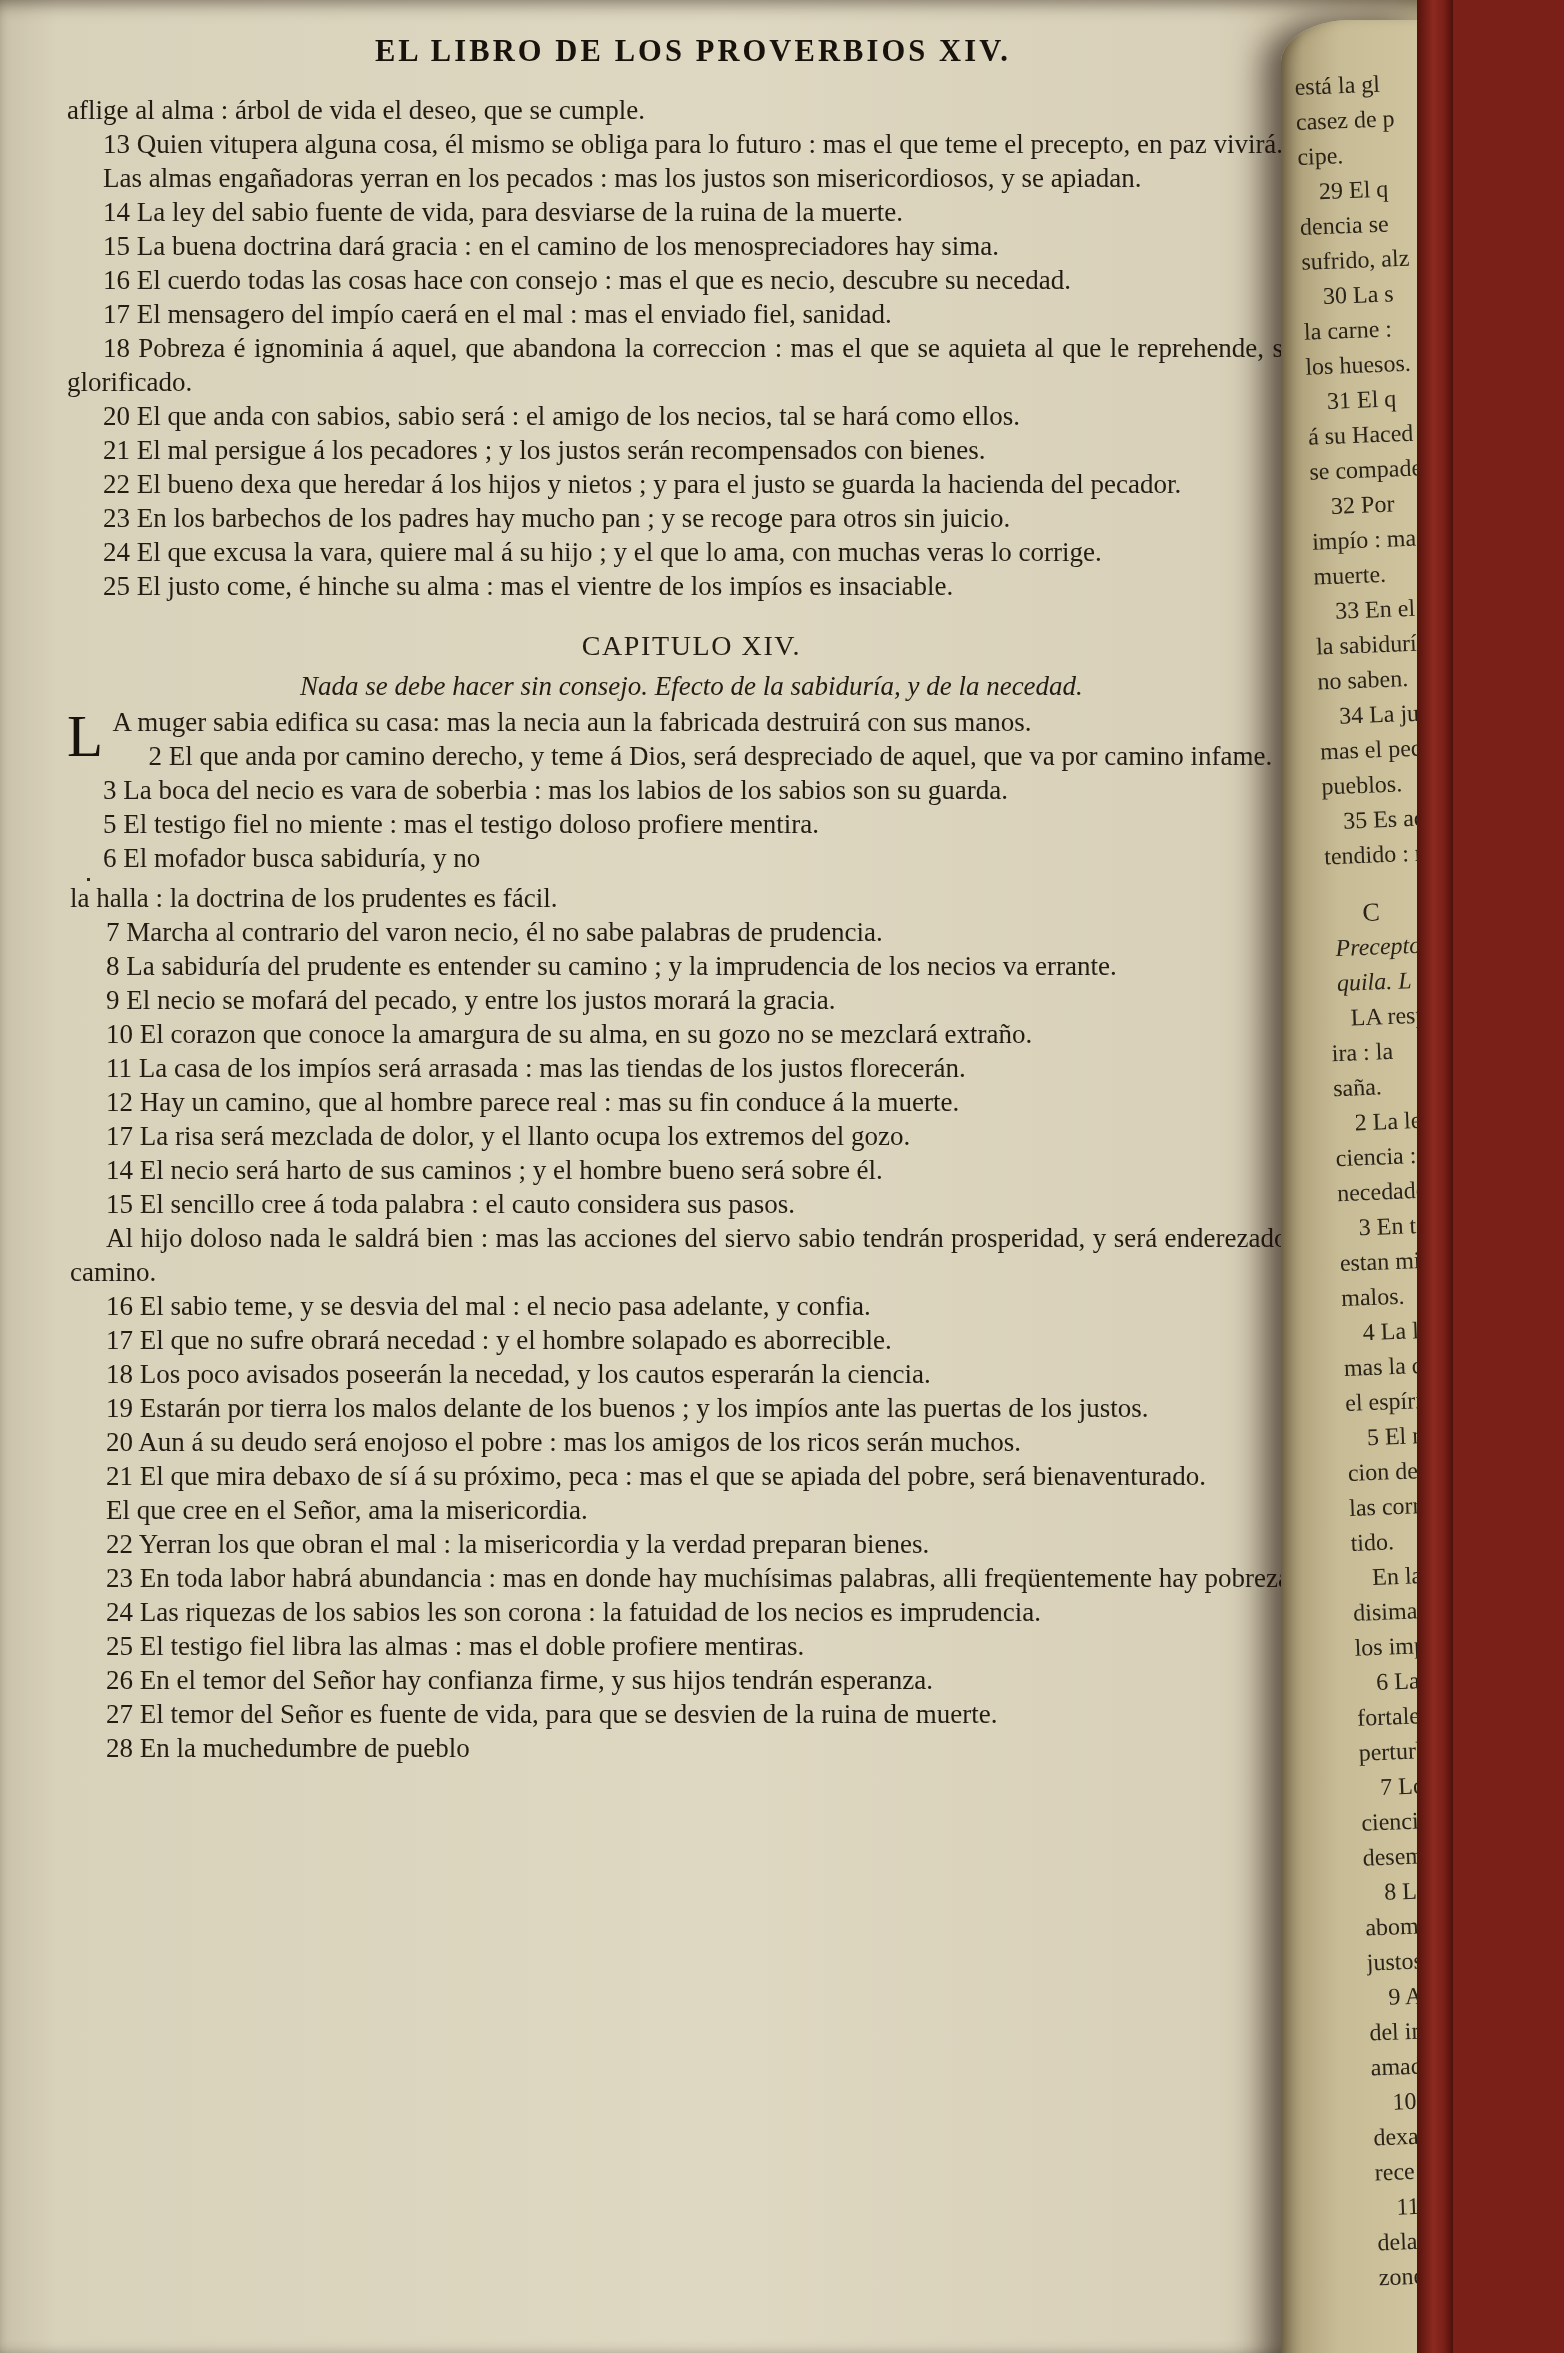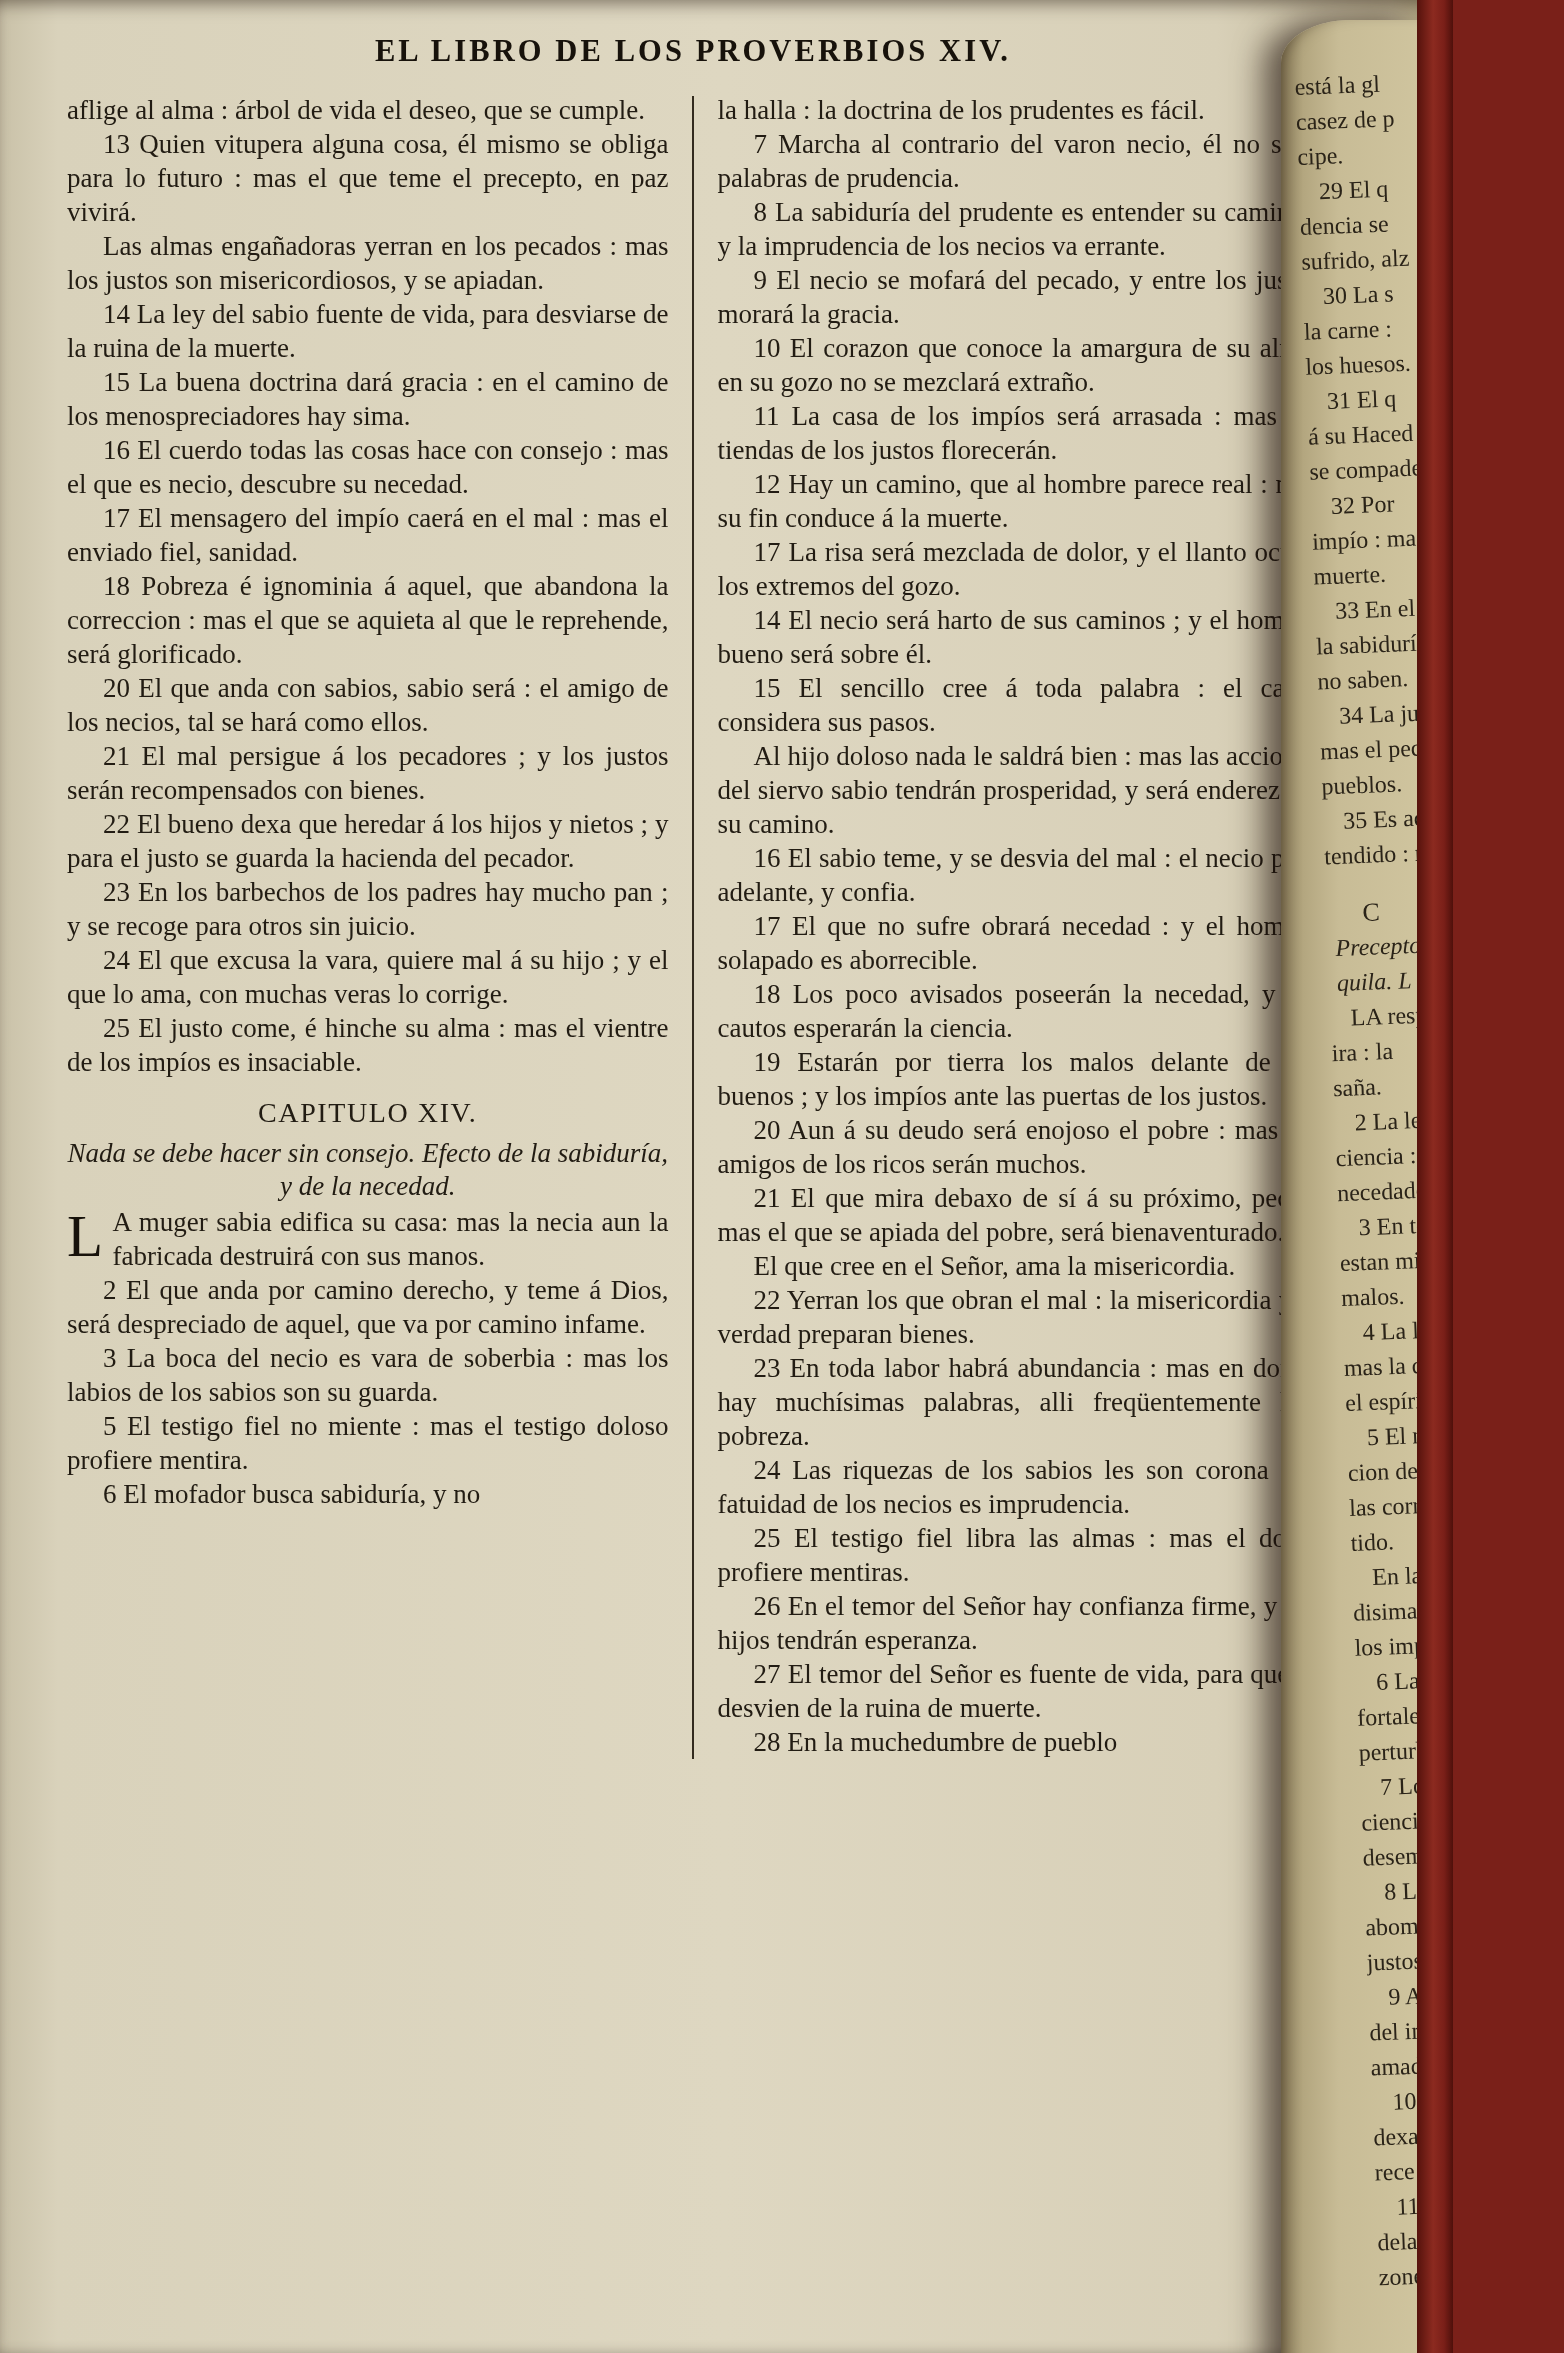--- a/index.html
+++ b/index.html
@@ -32,36 +32,36 @@
     position:absolute;left:67px;top:34px;width:1252px;
     color:var(--ink);
   }
   .page-header{
     text-align:center;
     font-size:30.5px;font-weight:bold;letter-spacing:3.1px;
     color:#17120b;
     margin:0 0 4.7px 0;
   }
   .columns{
-    display:flex;align-items:stretch;margin-top:23.5px;
+    display:flex;align-items:stretch;margin-top:23.5px;flex-direction:column;
   }
   .col{flex:1 1 0;font-size:27px;line-height:34px;text-align:justify;}
   .col-left{padding-right:3.1px;}
   .col-right{padding-left:3.1px;}
   .divider{
     flex:0 0 2.3px;width:2.3px;background:#332b1f;
     margin:3.1px 20.3px 0 20.3px;
   }
   .para{margin:0;text-indent:36px;}
   .para .init{display:inline;}
   .para.cont{text-indent:0;}
   .para.chapter-heading{
     text-align:center;text-indent:0;
     font-size:28px;letter-spacing:1.6px;
-    margin-top:17px;margin-bottom:7.8px;
+    margin-top:26px;margin-bottom:7.8px;
   }
   .para.chapter-summary{
     text-align:center;text-indent:0;
     font-style:italic;font-size:27px;line-height:33px;
     margin-bottom:2px;
   }
   .para.dropcap{text-indent:0;}
   .para.dropcap .init{
     float:left;
     font-size:59px;line-height:58px;

